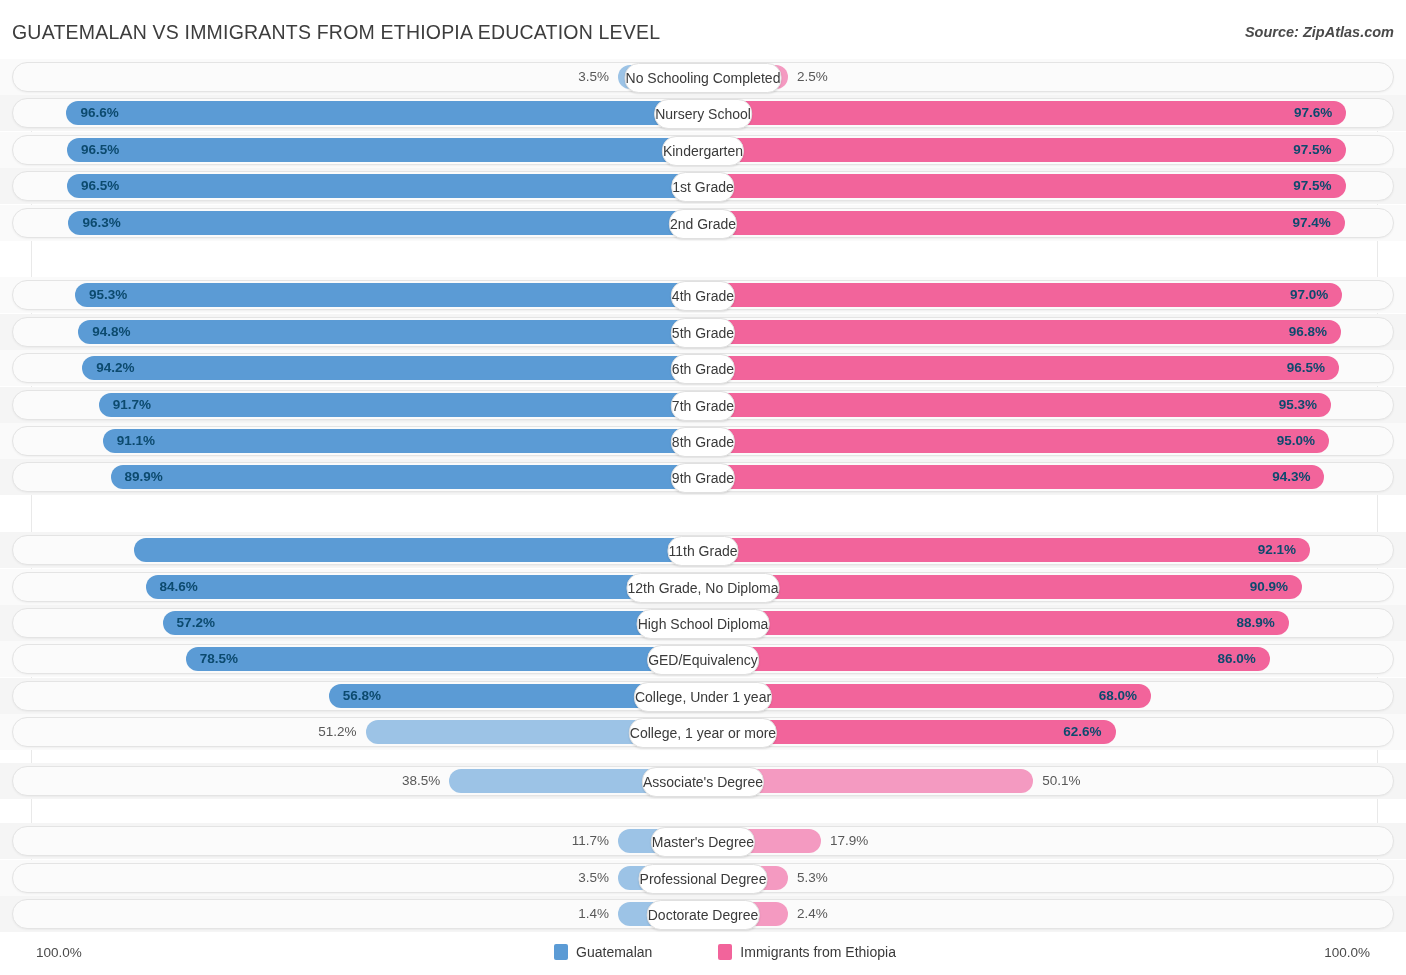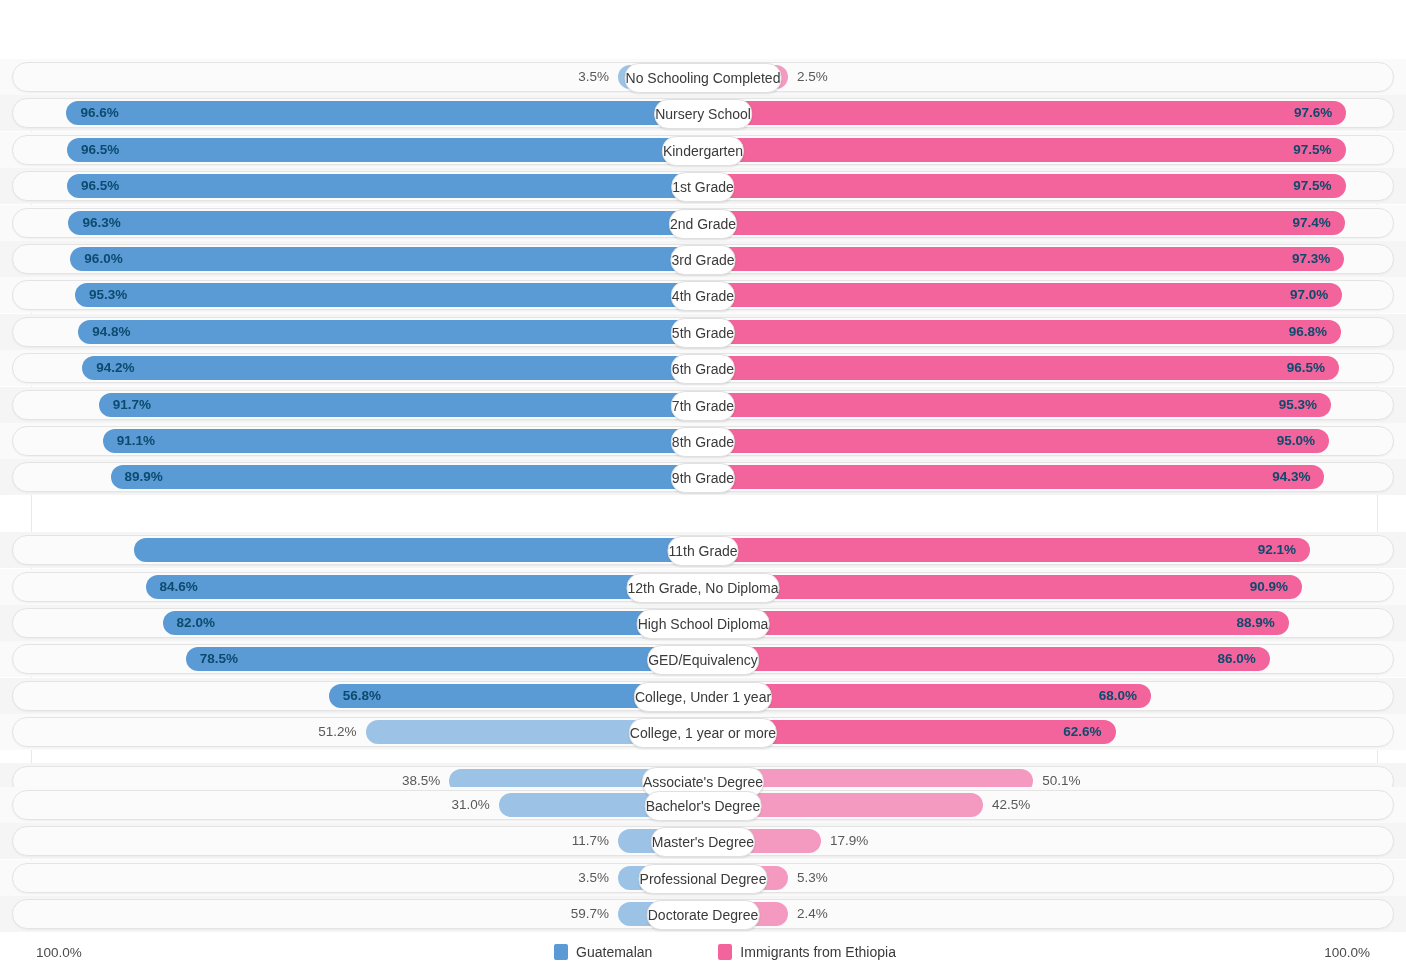--- a/index.html
+++ b/index.html
@@ -98,20 +98,24 @@
   }
   .legend-item{display:flex;align-items:center;gap:8px;padding-left:44px;}
   .swatch{width:14px;height:16px;border-radius:2px;display:block;}
   .legend-label{font-size:14px;color:#3a3a3a;white-space:nowrap;}
 </style>
 </head>
 <body>
 
 <div id="chart-root">
 
+  <div class="header">
+    <div class="title">GUATEMALAN VS IMMIGRANTS FROM ETHIOPIA EDUCATION LEVEL</div>
+    <div class="source">Source: ZipAtlas.com</div>
+  </div>
 
   <div class="plot" id="plot">
     <div class="gridline left"></div>
     <div class="gridline right"></div>
   <div class="row" style="top: 2px;">
         <div class="band"></div>
         <div class="track"></div>
         <div class="bar left" style="width: 85px; background: rgb(156, 195, 230);"></div>
         <div class="bar right" style="width: 85px; background: rgb(244, 154, 193);"></div>
         <div class="val lv outside" style="right: 797px;">3.5%</div>
@@ -147,29 +151,20 @@
       </div>
       <div class="row" style="top: 147.6px;">
         <div class="band"></div>
         <div class="track"></div>
         <div class="bar left" style="width: 634.617px; background: rgb(91, 155, 213);"></div>
         <div class="bar right" style="width: 641.866px; background: rgb(242, 100, 155);"></div>
         <div class="val lv inside" style="left: 82.383px;">96.3%</div>
         <div class="val rv inside" style="right: 75.134px;">97.4%</div>
         <div class="pill">2nd Grade</div>
       </div>
-      <div class="row alt" style="top: 184px;">
-        <div class="band"></div>
-        <div class="track"></div>
-        <div class="bar left" style="width: 632.64px; background: rgb(91, 155, 213);"></div>
-        <div class="bar right" style="width: 641.207px; background: rgb(242, 100, 155);"></div>
-        <div class="val lv inside" style="left: 84.36px;">96.0%</div>
-        <div class="val rv inside" style="right: 75.793px;">97.3%</div>
-        <div class="pill">3rd Grade</div>
-      </div>
       <div class="row" style="top: 220.4px;">
         <div class="band"></div>
         <div class="track"></div>
         <div class="bar left" style="width: 628.027px; background: rgb(91, 155, 213);"></div>
         <div class="bar right" style="width: 639.23px; background: rgb(242, 100, 155);"></div>
         <div class="val lv inside" style="left: 88.973px;">95.3%</div>
         <div class="val rv inside" style="right: 77.77px;">97.0%</div>
         <div class="pill">4th Grade</div>
       </div>
       <div class="row alt" style="top: 256.8px;">
@@ -233,21 +228,21 @@
         <div class="bar right" style="width: 599.031px; background: rgb(242, 100, 155);"></div>
         <div class="val lv inside" style="left: 159.486px;">84.6%</div>
         <div class="val rv inside" style="right: 117.969px;">90.9%</div>
         <div class="pill">12th Grade, No Diploma</div>
       </div>
       <div class="row alt" style="top: 548px;">
         <div class="band"></div>
         <div class="track"></div>
         <div class="bar left" style="width: 540.38px; background: rgb(91, 155, 213);"></div>
         <div class="bar right" style="width: 585.851px; background: rgb(242, 100, 155);"></div>
-        <div class="val lv inside" style="left: 176.62px;">82.0%</div>
+        <div class="val lv inside" style="left: 176.62px;">57.2%</div>
         <div class="val rv inside" style="right: 131.149px;">88.9%</div>
         <div class="pill">High School Diploma</div>
       </div>
       <div class="row" style="top: 584.4px;">
         <div class="band"></div>
         <div class="track"></div>
         <div class="bar left" style="width: 517.315px; background: rgb(91, 155, 213);"></div>
         <div class="bar right" style="width: 566.74px; background: rgb(242, 100, 155);"></div>
         <div class="val lv inside" style="left: 199.685px;">78.5%</div>
         <div class="val rv inside" style="right: 150.26px;">86.0%</div>
@@ -273,29 +268,20 @@
       </div>
       <div class="row alt" style="top: 693.6px; margin-top: 12px;">
         <div class="band"></div>
         <div class="track"></div>
         <div class="bar left" style="width: 253.715px; background: rgb(156, 195, 230);"></div>
         <div class="bar right" style="width: 330.159px; background: rgb(244, 154, 193);"></div>
         <div class="val lv outside" style="right: 965.715px;">38.5%</div>
         <div class="val rv outside" style="left: 1042.16px;">50.1%</div>
         <div class="pill">Associate's Degree</div>
       </div>
-      <div class="row" style="top: 730px;">
-        <div class="band"></div>
-        <div class="track"></div>
-        <div class="bar left" style="width: 204.29px; background: rgb(156, 195, 230);"></div>
-        <div class="bar right" style="width: 280.075px; background: rgb(244, 154, 193);"></div>
-        <div class="val lv outside" style="right: 916.29px;">31.0%</div>
-        <div class="val rv outside" style="left: 992.075px;">42.5%</div>
-        <div class="pill">Bachelor's Degree</div>
-      </div>
       <div class="row alt" style="top: 766.4px;">
         <div class="band"></div>
         <div class="track"></div>
         <div class="bar left" style="width: 85px; background: rgb(156, 195, 230);"></div>
         <div class="bar right" style="width: 117.961px; background: rgb(244, 154, 193);"></div>
         <div class="val lv outside" style="right: 797px;">11.7%</div>
         <div class="val rv outside" style="left: 829.961px;">17.9%</div>
         <div class="pill">Master's Degree</div>
       </div>
       <div class="row" style="top: 802.8px;">
@@ -305,21 +291,21 @@
         <div class="bar right" style="width: 85px; background: rgb(244, 154, 193);"></div>
         <div class="val lv outside" style="right: 797px;">3.5%</div>
         <div class="val rv outside" style="left: 797px;">5.3%</div>
         <div class="pill">Professional Degree</div>
       </div>
       <div class="row alt" style="top: 839.2px;">
         <div class="band"></div>
         <div class="track"></div>
         <div class="bar left" style="width: 85px; background: rgb(156, 195, 230);"></div>
         <div class="bar right" style="width: 85px; background: rgb(244, 154, 193);"></div>
-        <div class="val lv outside" style="right: 797px;">59.7%</div>
+        <div class="val lv outside" style="right: 797px;">1.4%</div>
         <div class="val rv outside" style="left: 797px;">2.4%</div>
         <div class="pill">Doctorate Degree</div>
       </div>
     </div>
 
   <div class="footer">
     <div class="axis-min">100.0%</div>
     <div class="axis-max">100.0%</div>
     <div class="legend" id="legend">
         <div class="legend-item">

